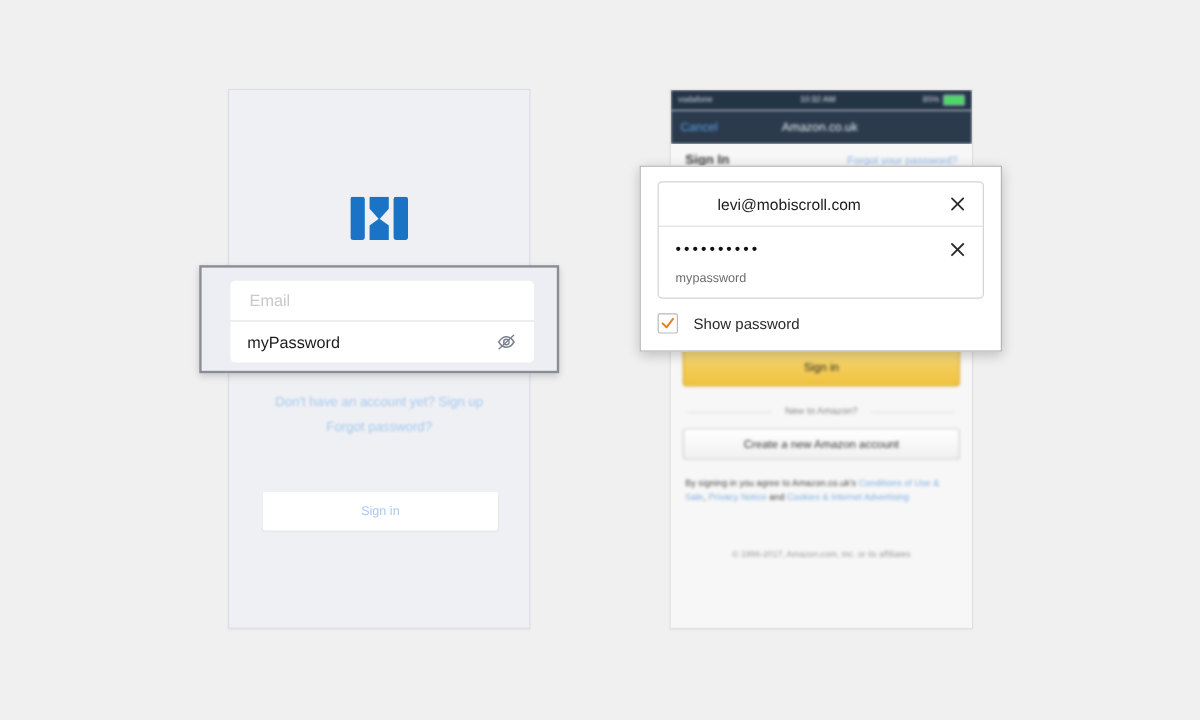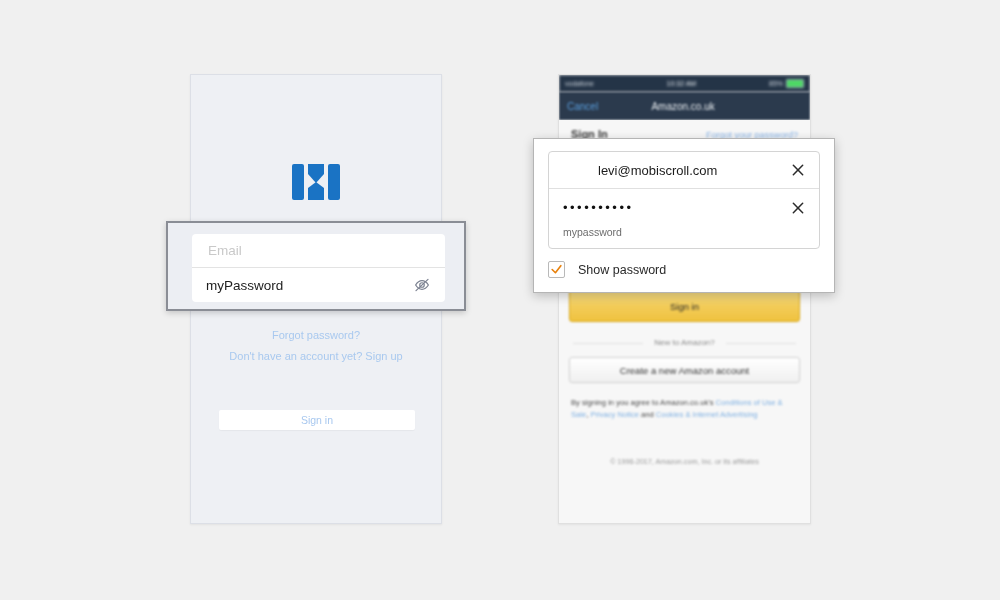--- a/index.html
+++ b/index.html
@@ -51,21 +51,21 @@
     font-size: 11px;
     text-decoration: none;
     filter: blur(0.7px);
   }
 
   #left-signin-button {
     position: absolute;
     left: 28px;
     top: 335px;
     width: 196px;
-    height: 20px;
+    height: 32px;
     background: #ffffff;
     border: none;
     border-radius: 2px;
     color: #a8c8ef;
     font-size: 10.5px;
     font-family: "Liberation Sans", sans-serif;
     filter: blur(0.6px);
     box-shadow: 0 1px 1px rgba(0,0,0,0.04);
     cursor: pointer;
   }
@@ -342,22 +342,22 @@
 <div id="left-phone">
 
   <svg id="mobiscroll-logo" viewBox="0 0 48 36" xmlns="http://www.w3.org/2000/svg">
     <rect x="0" y="0" width="12" height="36" rx="2" fill="#1a73c4"></rect>
     <rect x="36" y="0" width="12" height="36" rx="2" fill="#1a73c4"></rect>
     <path d="M16 0 h16 v10 l-8 9 l-8 -9 z" fill="#1a73c4"></path>
     <path d="M16 36 h16 v-12 l-8 -6 l-8 6 z" fill="#1a73c4"></path>
   </svg>
 
   <div id="left-links">
+    <a class="left-link" href="#">Don't have an account yet? Sign up</a>
     <a class="left-link" href="#">Forgot password?</a>
-    <a class="left-link" href="#">Don't have an account yet? Sign up</a>
   </div>
 
   <button id="left-signin-button">Sign in</button>
 </div>
 
 <div id="left-overlay">
   <div id="left-form-card">
 
     <div class="left-field" id="left-email-field">
       <input id="left-email-input" type="text" placeholder="Email" style="">

